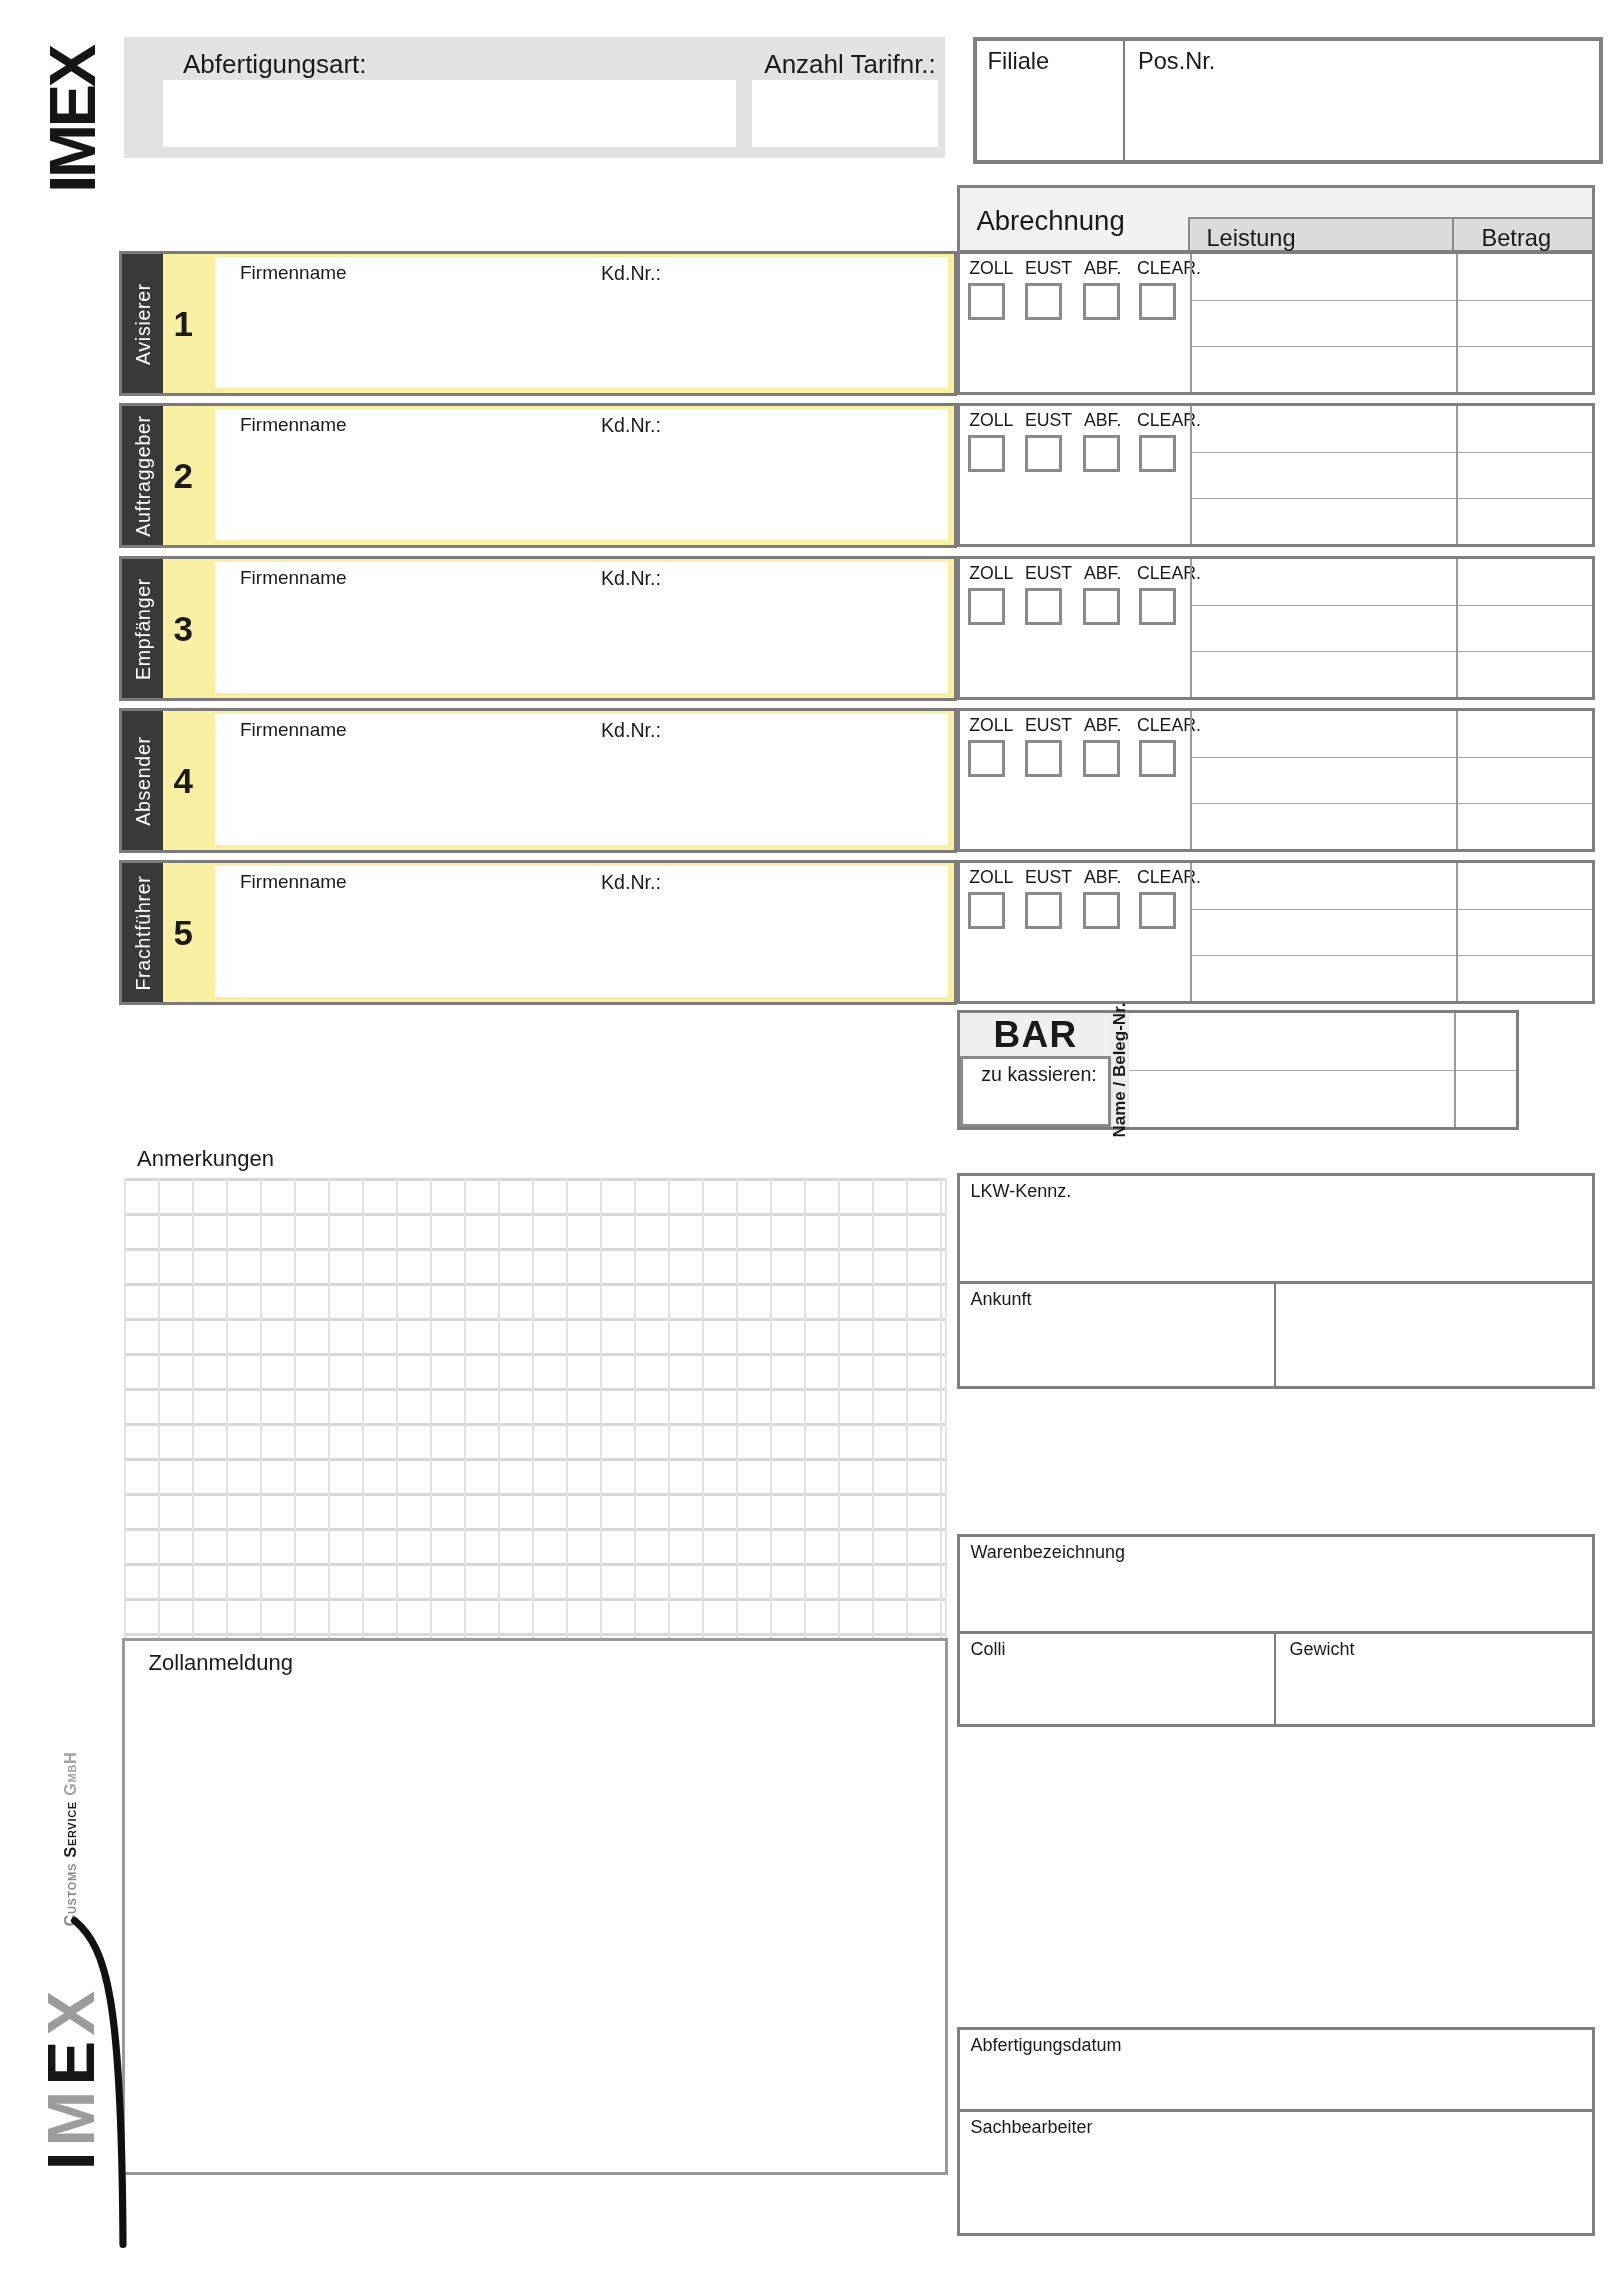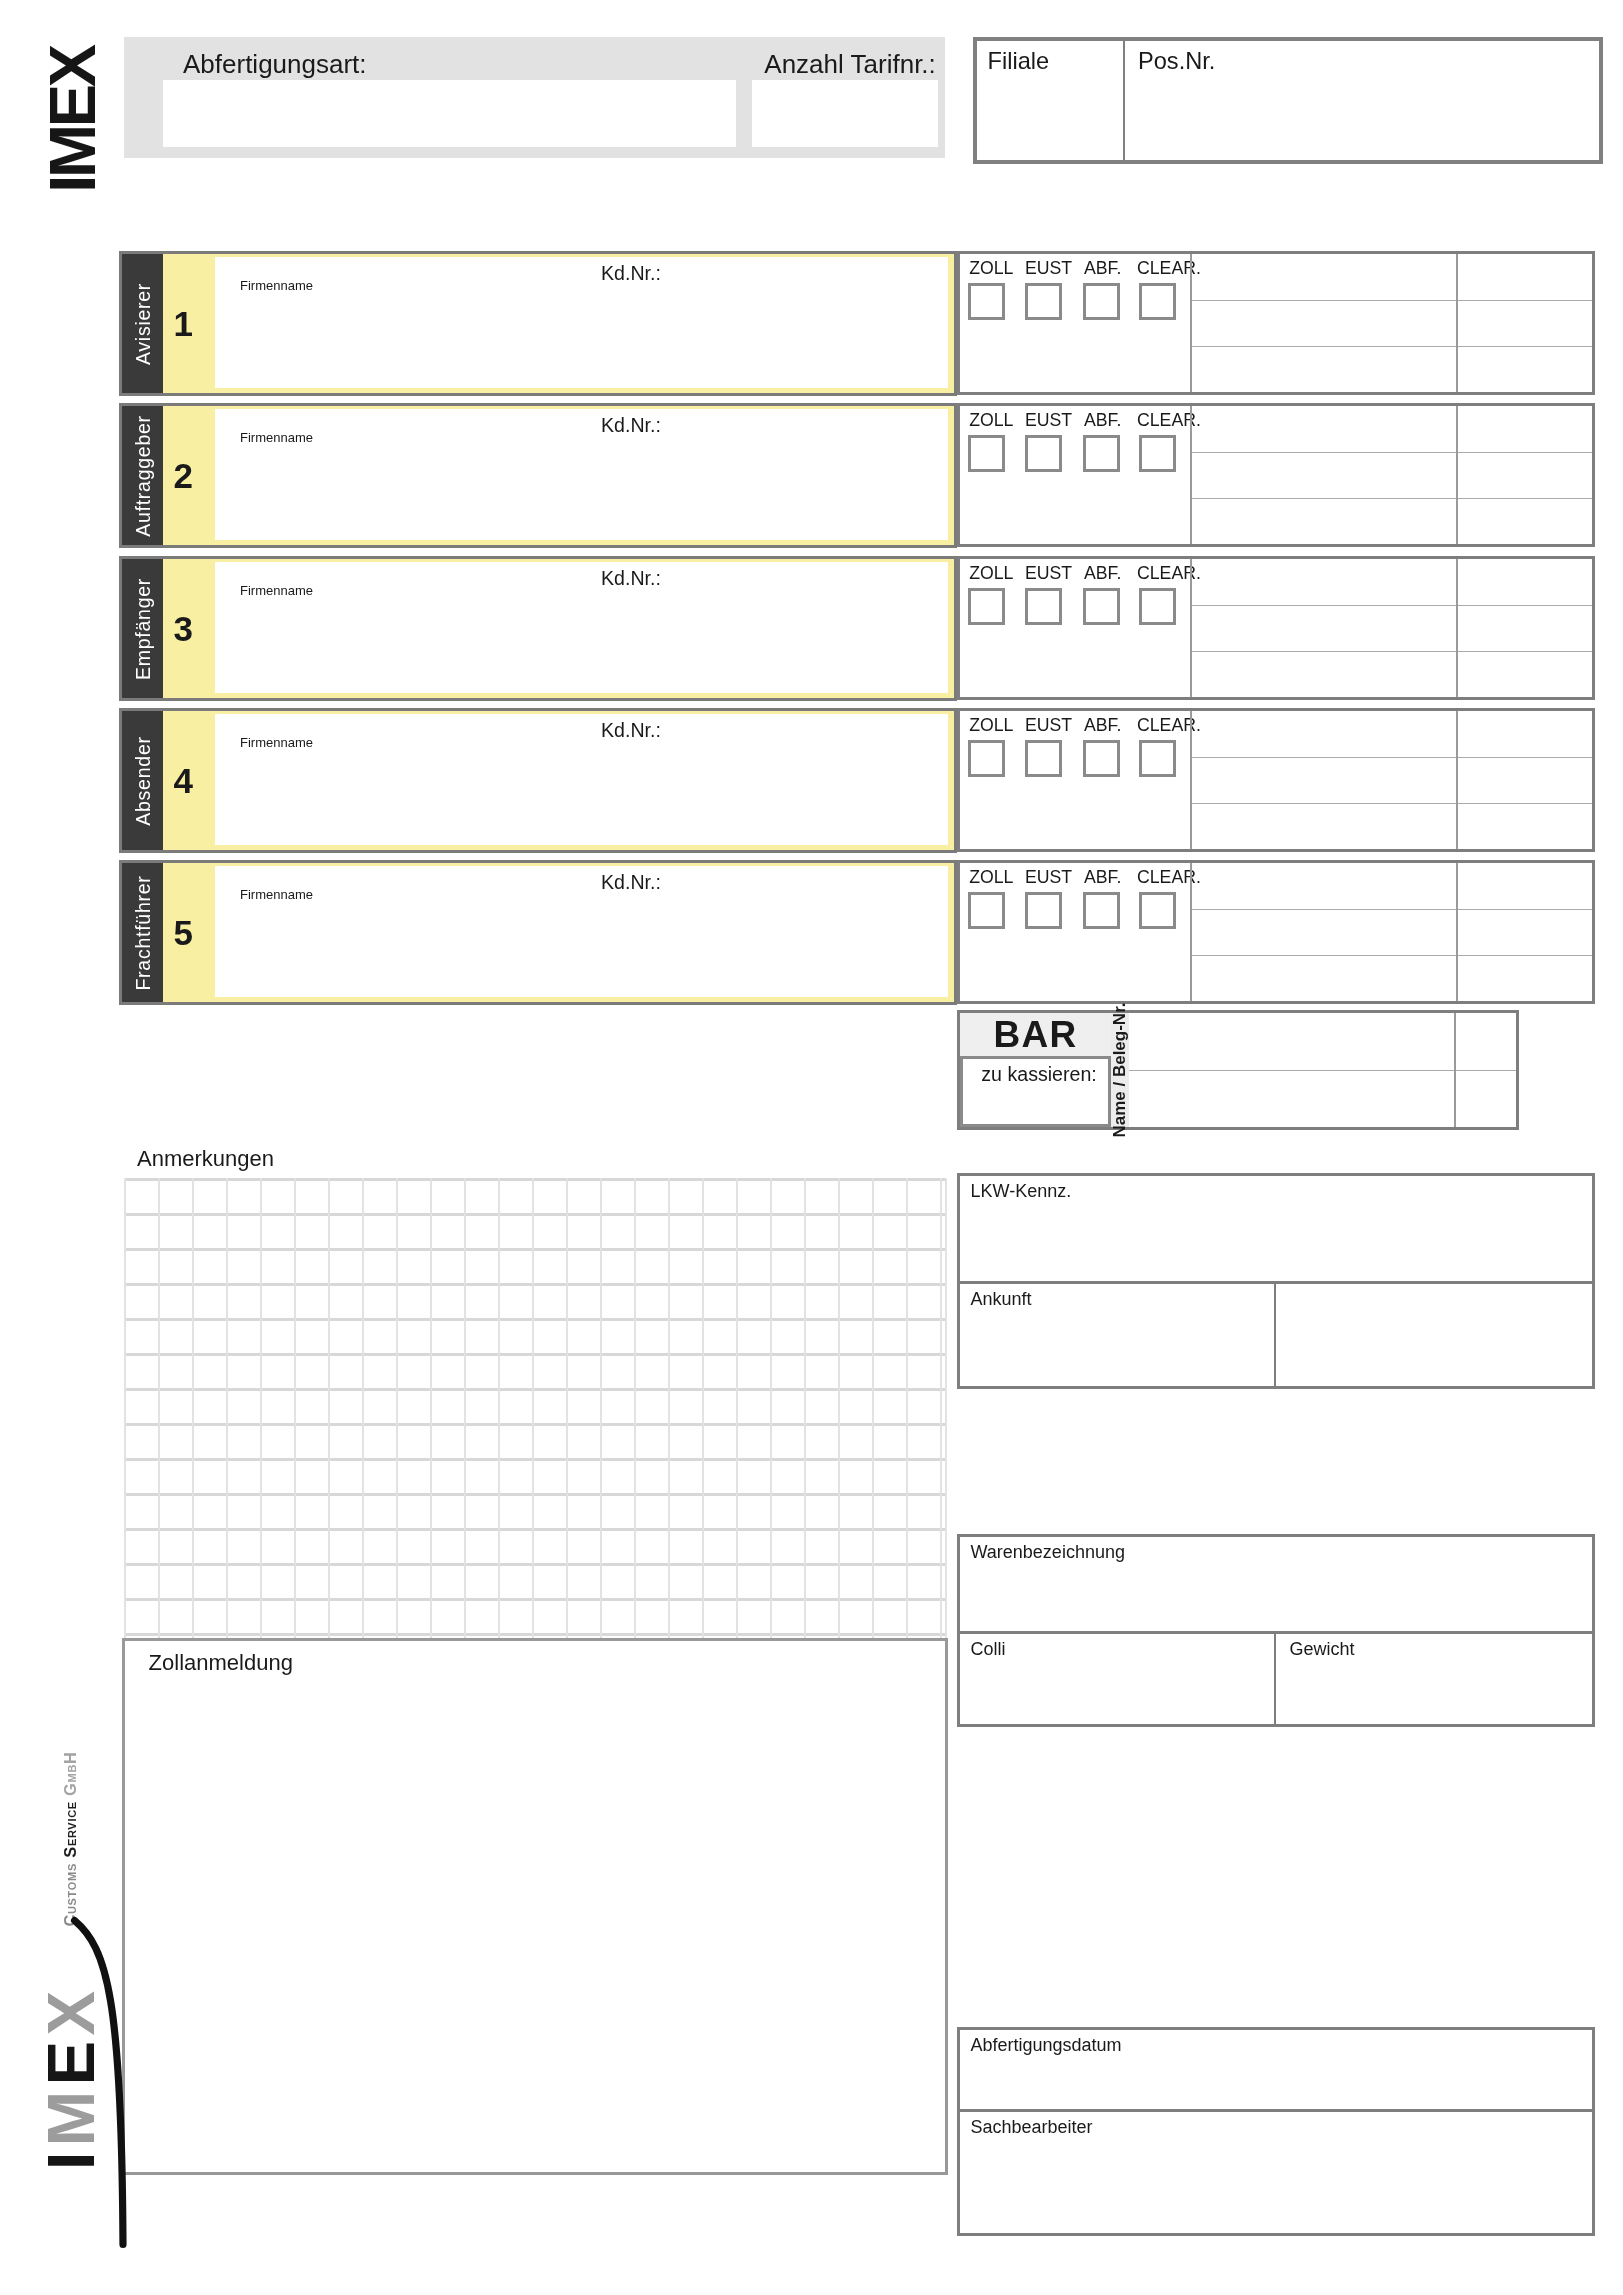--- a/index.html
+++ b/index.html
@@ -27,21 +27,21 @@
   .posnr-label{left:161px;top:6.5px;font-size:23.6px;}
 
   
   .party-row{left:119px;width:838px;height:145px;border:3.3px solid #7B7B7B;
              background:#F8EFA3;display:flex;box-sizing:border-box;}
   .ptab{width:41px;background:#3A3A3A;position:relative;flex:none;}
   .ptab .vt{color:#fff;font-size:19.6px;letter-spacing:0.7px;}
   .ybody{flex:1;position:relative;background:#F8EFA3;}
   .pnum{left:10.5px;top:50%;transform:translateY(-50%);font-size:35px;font-weight:bold;position:absolute;}
   .pwhite{position:absolute;left:52px;top:3.3px;right:5.9px;bottom:5.2px;background:#fff;}
-  .fn-label{left:25px;top:5.2px;font-size:13px;margin-top:16px;}
+  .fn-label{left:25px;top:5.2px;font-size:19px;}
   .kd-label{left:386px;top:5.2px;font-size:19.6px;}
 
   
   .abr-hdr{left:957px;top:185px;width:638px;height:68px;border:3.9px solid #7E7E7E;
            background:#F1F1F1;box-sizing:border-box;}
   .abr-title{left:16.4px;top:17px;font-size:27.5px;}
   .band{position:absolute;left:228px;right:0;top:29.4px;bottom:0;background:#DBDBDB;
         border-left:2px solid #8A8A8A;border-top:2px solid #8A8A8A;display:flex;}
   .bcell1{width:262px;padding:5.2px 0 0 16.4px;font-size:23.6px;box-sizing:border-box;}
   .bcell2{flex:1;border-left:2px solid #8A8A8A;padding:5.2px 0 0 27.5px;font-size:23.6px;box-sizing:border-box;}
@@ -190,20 +190,27 @@
       </div>
     <div class="ybody">
       <span class="pnum">5</span>
       <div class="pwhite">
         <span class="lbl fn-label">Firmenname</span>
         <span class="lbl kd-label">Kd.Nr.:</span>
       </div>
     </div>
   </div>
 
+  <div class="abs abr-hdr">
+    <span class="lbl abr-title">Abrechnung</span>
+    <div class="band">
+      <div class="bcell1">Leistung</div>
+      <div class="bcell2">Betrag</div>
+    </div>
+  </div>
 
   <div class="abl" style="top:251px">
     <div class="cbzone">
       <span class="cbl cbl0">ZOLL</span>
       <span class="cbl cbl1">EUST</span>
       <span class="cbl cbl2">ABF.</span>
       <span class="cbl cbl3">CLEAR.</span>
       <div class="cbx cbx0"></div>
       <div class="cbx cbx1"></div>
       <div class="cbx cbx2"></div>

